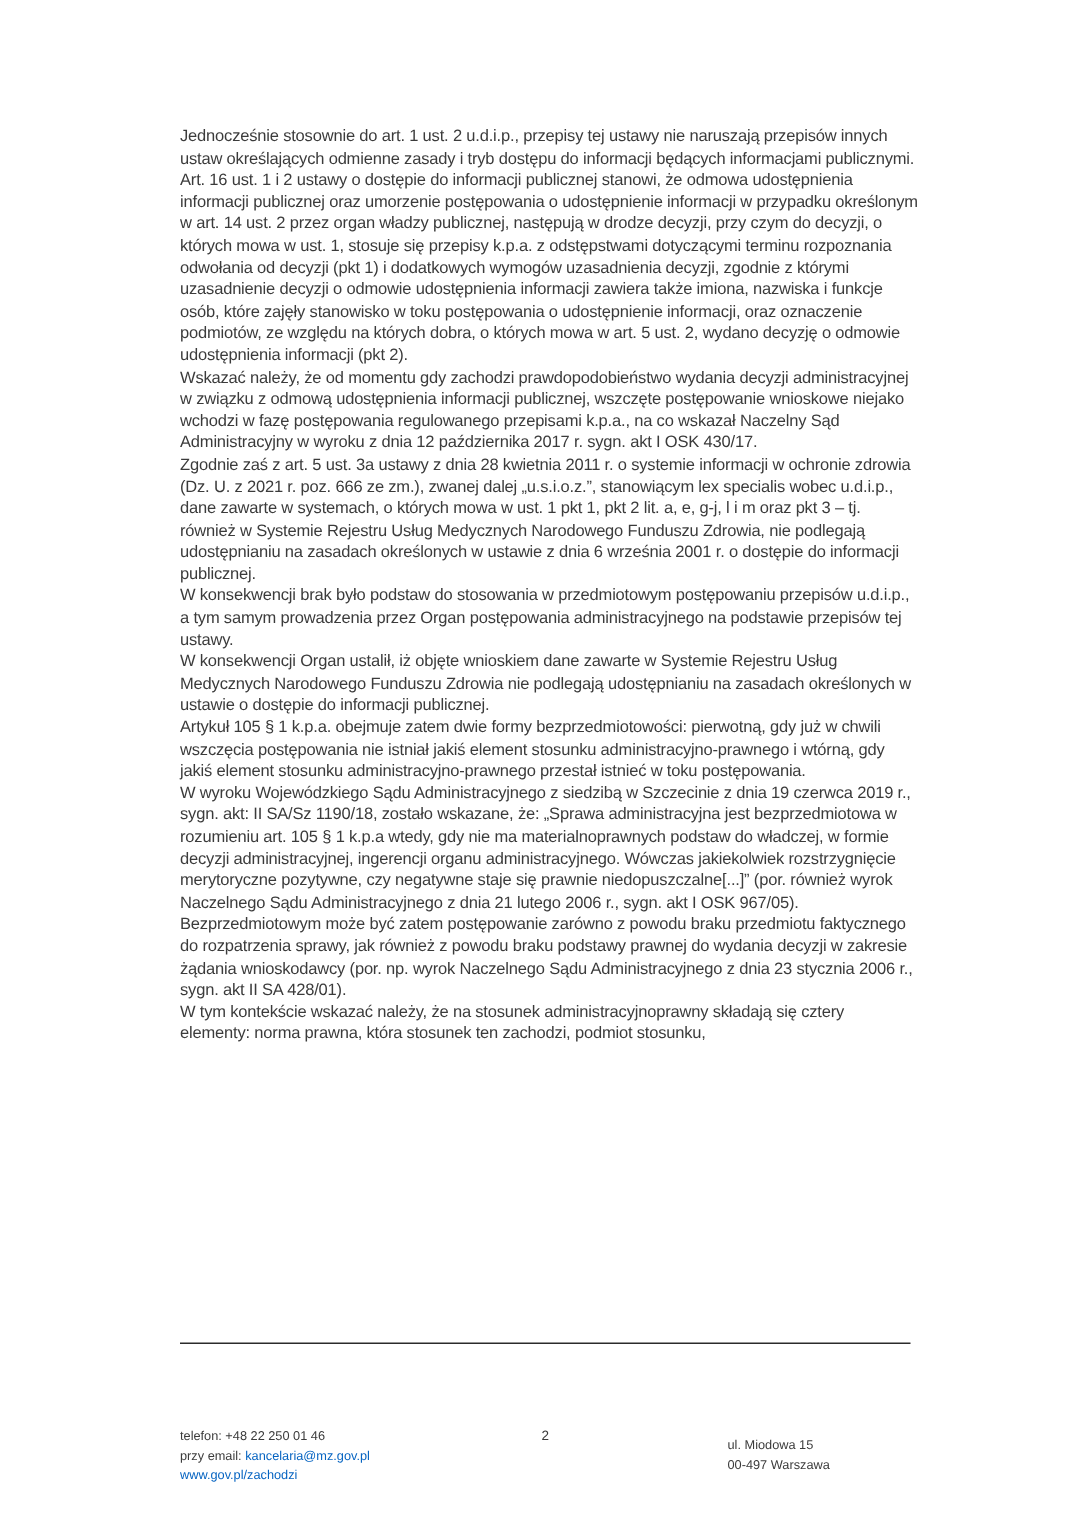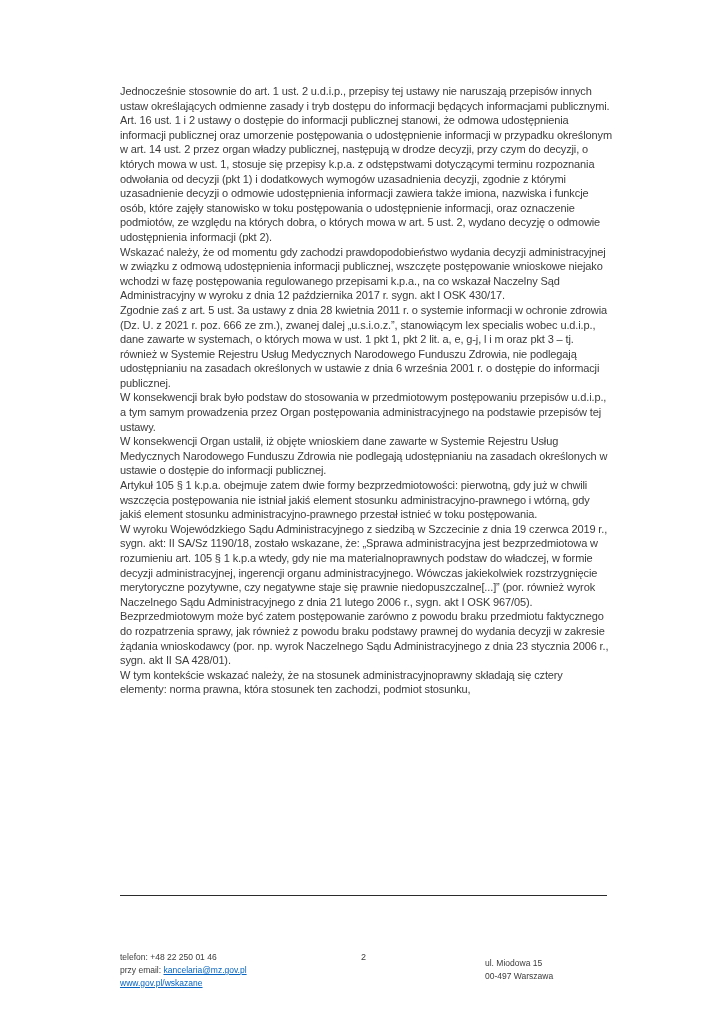--- a/index.html
+++ b/index.html
@@ -46,21 +46,20 @@
   .footer-right {
     position: absolute;
     left: 485px;
     top: 957px;
     font-size: 8.5px;
     line-height: 13px;
     color: #3b3b3b;
   }
   .footer-left a, .footer-right a {
     color: #0563c1;
-    text-decoration: underline;
     cursor: pointer;
   }
   .page-number {
     position: absolute;
     left: 120px;
     top: 952px;
     width: 487px;
     text-align: center;
     font-size: 9px;
     color: #3b3b3b;
@@ -95,21 +94,21 @@
       <p>Bezprzedmiotowym może być zatem postępowanie zarówno z powodu braku przedmiotu faktycznego do rozpatrzenia sprawy, jak również z powodu braku podstawy prawnej do wydania decyzji w zakresie żądania wnioskodawcy (por. np. wyrok Naczelnego Sądu Administracyjnego z dnia 23 stycznia 2006 r., sygn. akt II SA 428/01).</p>
 
       <p>W tym kontekście wskazać należy, że na stosunek administracyjnoprawny składają się cztery elementy: norma prawna, która stosunek ten zachodzi, podmiot stosunku,</p>
     </div>
 
   <hr class="footer-rule">
 
   <div class="footer-left">
     <div>telefon: +48 22 250 01 46</div>
     <div><span>przy email: </span><a>kancelaria@mz.gov.pl</a></div>
-    <div><a>www.gov.pl/wskazane</a></div>
+    <div><a>www.gov.pl/zachodzi</a></div>
   </div>
 
   <div class="footer-right">
     <div>ul. Miodowa 15</div>
     <div>00-497 Warszawa</div>
   </div>
 
   <div class="page-number">2</div>
 
 </div>

